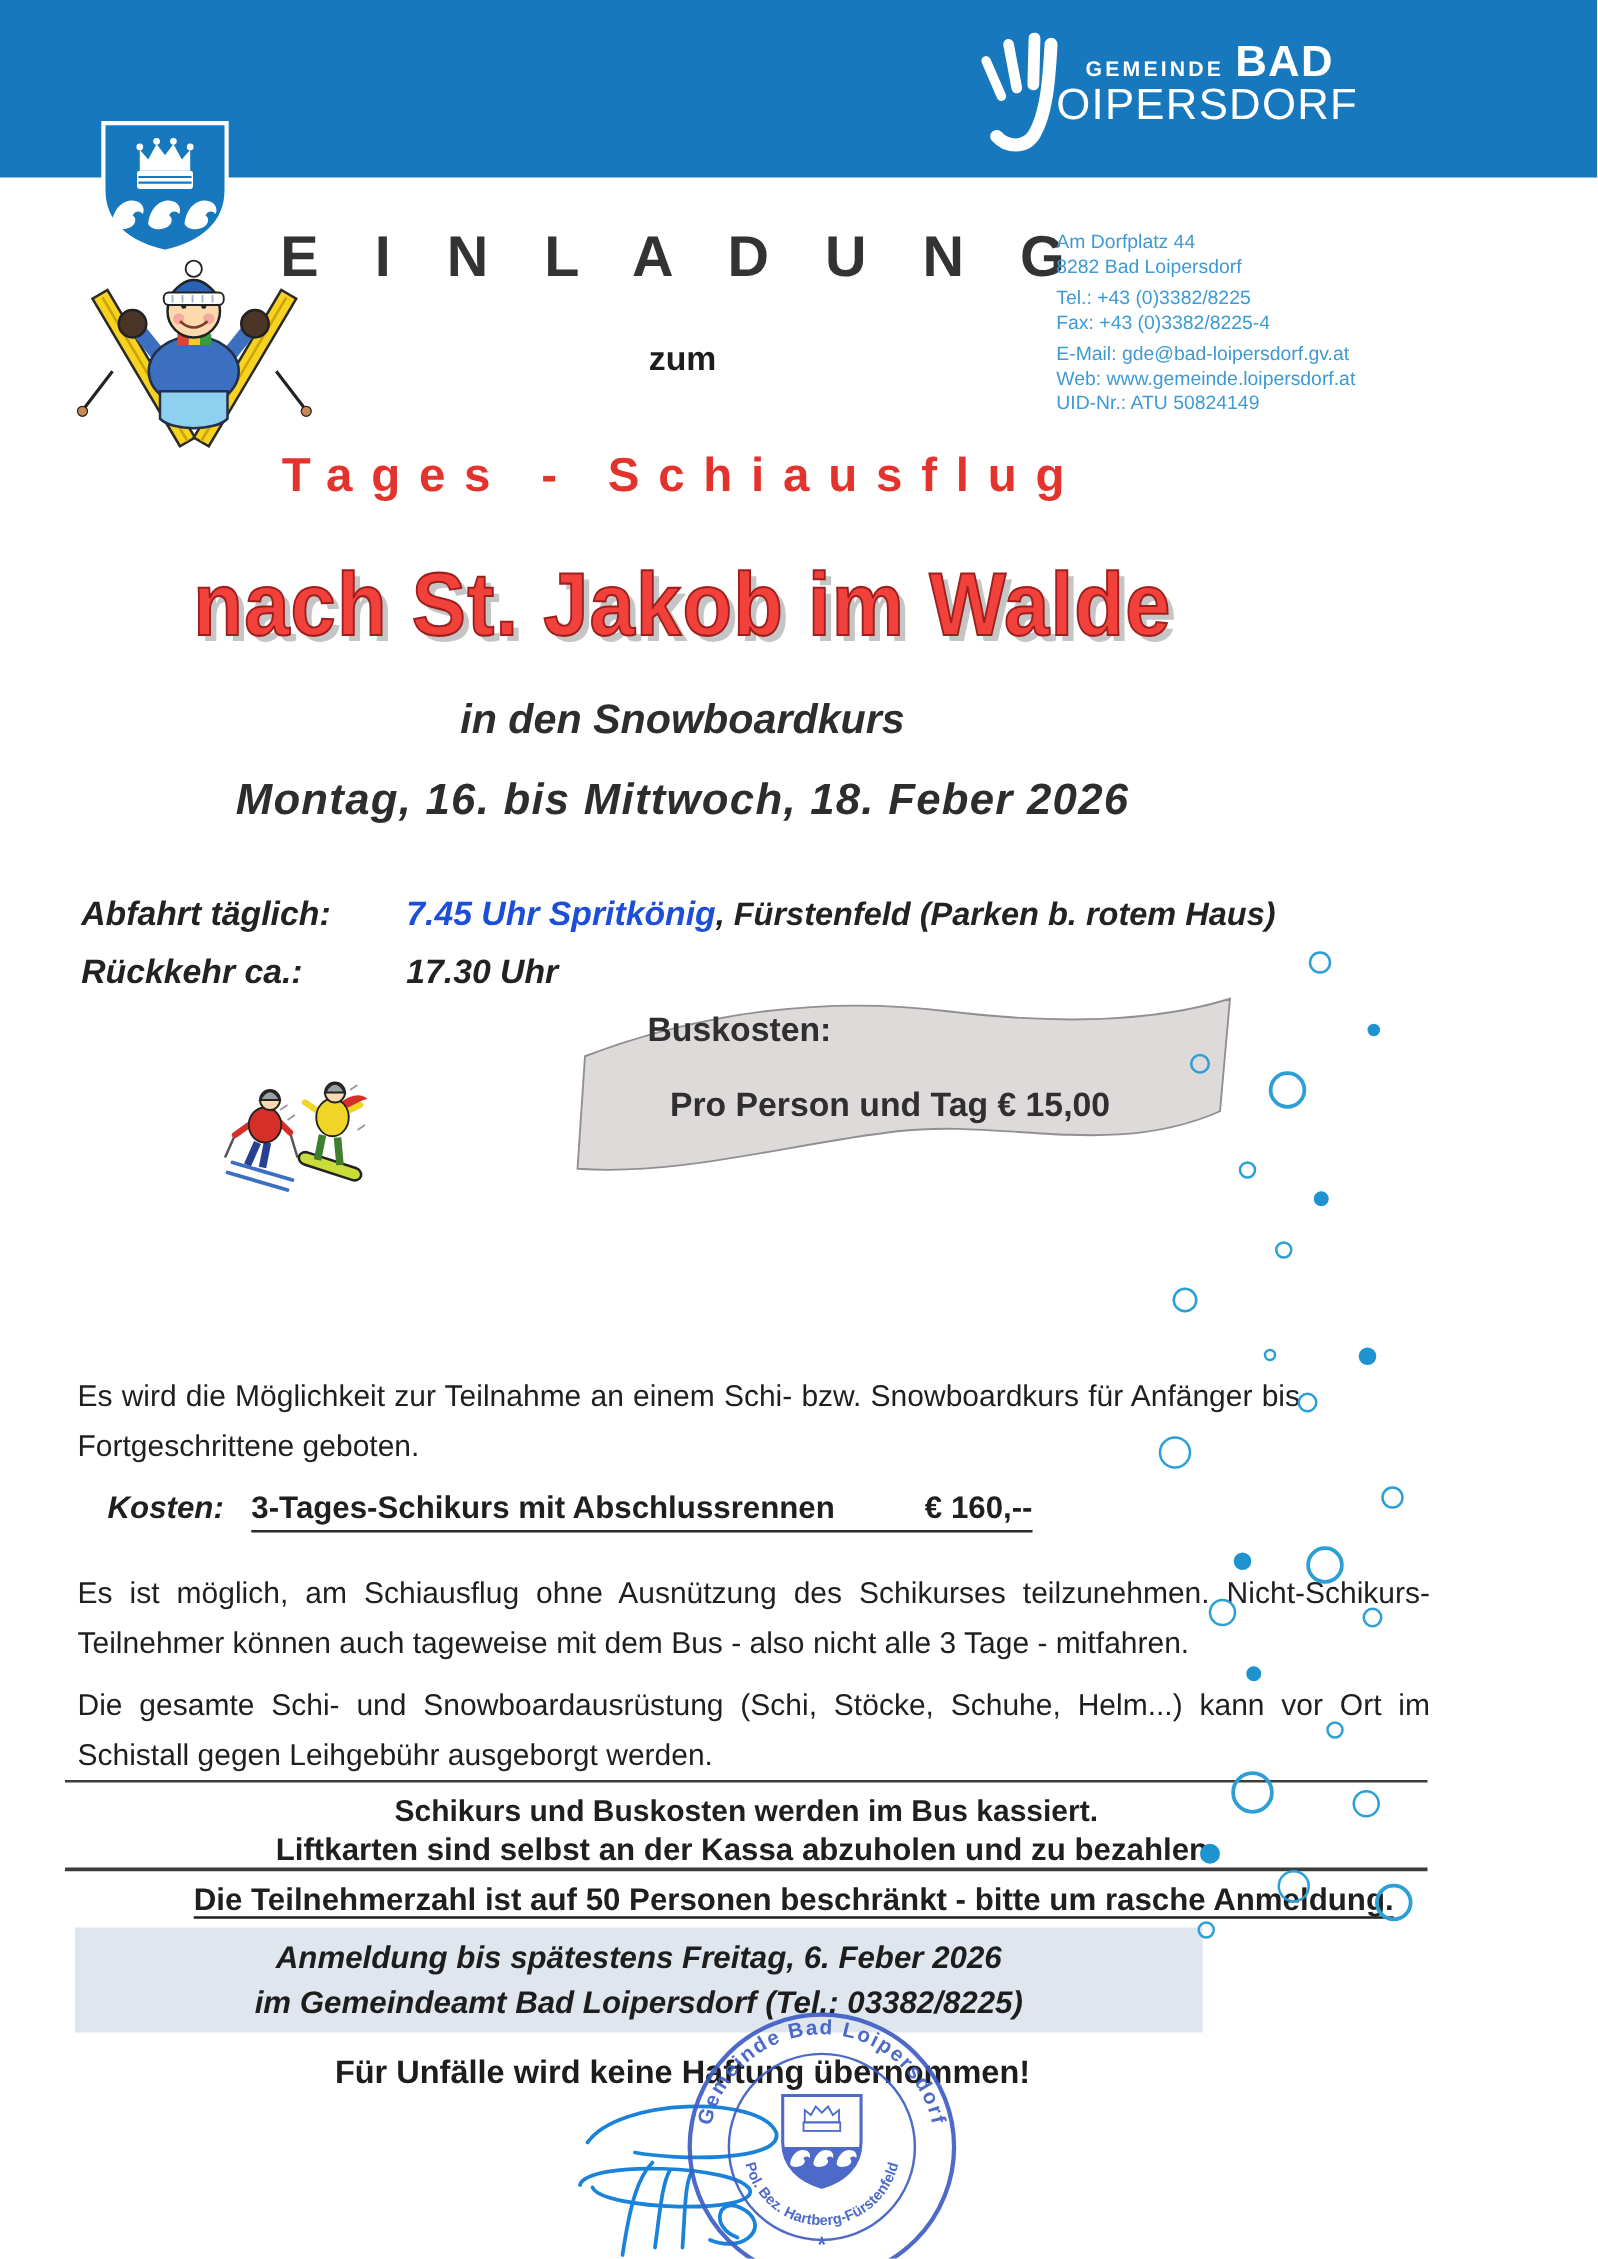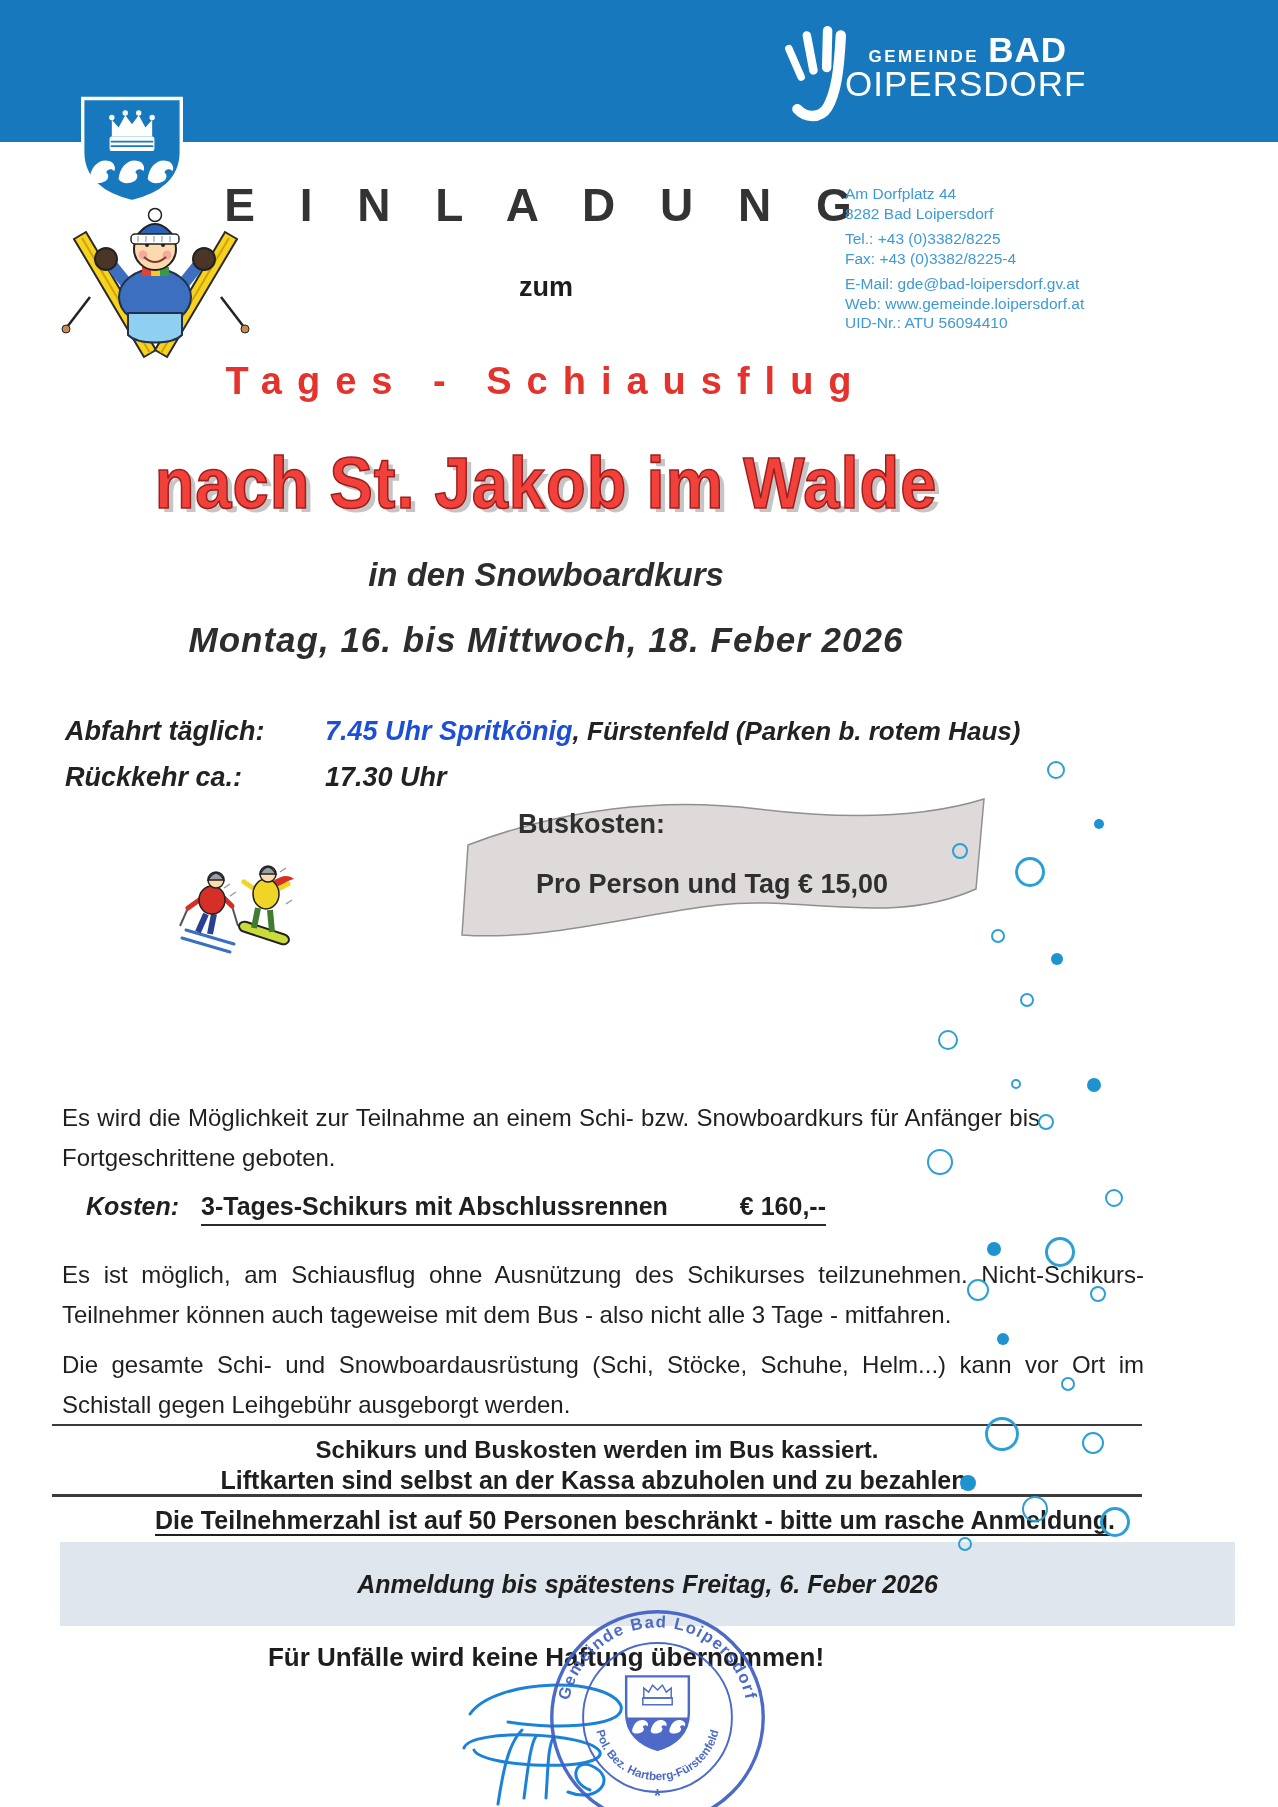--- a/index.html
+++ b/index.html
@@ -48,21 +48,21 @@
   .klbl{font-weight:700;font-style:italic;margin-right:22px;margin-left:24px;}
   .ku{display:inline-block;border-bottom:2px solid #2a2a2a;padding-bottom:3px;font-weight:bold;}
   .kgap{display:inline-block;width:72px;border-bottom:2px solid #2a2a2a;height:1em;vertical-align:bottom;}
   
   .rule{position:absolute;left:52px;width:1090px;background:#3c3c3c;}
   .r1{top:1424px;height:2px;} .r2{top:1494px;height:3px;}
   .note{position:absolute;left:52px;width:1090px;text-align:center;font-weight:700;color:#1f1f1f;}
   .n1{top:1436px;font-size:24px;}
   .n2{top:1466px;font-size:25px;}
   .n3{top:1506px;left:90px;font-size:25px;text-decoration:underline;text-decoration-thickness:2px;text-underline-offset:5px;}
-  .regblock{position:absolute;left:60px;top:1542px;width:1175px;height:84px;background:#dfe6ee;
+  .regblock{position:absolute;left:60px;top:1542px;width:902px;height:84px;background:#dfe6ee;
             display:flex;flex-direction:column;justify-content:center;text-align:center;
             font-size:25px;font-weight:700;font-style:italic;line-height:36px;color:#1d1d1d;}
   .disclaimer{position:absolute;left:0;top:1642px;width:1092px;text-align:center;font-size:26px;font-weight:700;color:#1d1d1d;}
   .sig{position:absolute;left:440px;top:1672px;}
   .stamp{position:absolute;left:540px;top:1600px;opacity:.92;}
   
   .bub{position:absolute;border:2px solid #2b9fd6;border-radius:50%;box-sizing:border-box;}
   .bub.w3{border-width:3px;}
   .bub.f{background:#1e93cf;border:0;}
 </style>
@@ -108,21 +108,21 @@
 
   <div class="address">
     <div>Am Dorfplatz 44</div>
     <div>8282 Bad Loipersdorf</div>
     <div class="gap"></div>
     <div>Tel.: +43 (0)3382/8225</div>
     <div>Fax: +43 (0)3382/8225-4</div>
     <div class="gap"></div>
     <div>E-Mail: gde@bad-loipersdorf.gv.at</div>
     <div>Web: www.gemeinde.loipersdorf.at</div>
-    <div>UID-Nr.: ATU 56094410</div>
+    <div>UID-Nr.: ATU 50824149</div>
   </div>
 
   <div class="ccol zum">zum</div>
 
   <svg class="kid" width="195" height="158" viewBox="0 0 195 158">
     <line x1="32" y1="92" x2="6" y2="126" stroke="#222" stroke-width="2.5"></line>
     <circle cx="8" cy="124" r="4" fill="#c98a54" stroke="#222"></circle>
     <line x1="163" y1="92" x2="189" y2="126" stroke="#222" stroke-width="2.5"></line>
     <circle cx="187" cy="124" r="4" fill="#c98a54" stroke="#222"></circle>
     <polygon points="86,152 16,34 28,27 98,145" fill="#f7d21e" stroke="#2a2a2a" stroke-width="2"></polygon>
@@ -217,20 +217,21 @@
   <div class="p p3">Die gesamte Schi- und Snowboardausrüstung (Schi, Stöcke, Schuhe, Helm...) kann vor Ort im Schistall gegen Leihgebühr ausgeborgt werden.</div>
 
   <div class="rule r1"></div>
   <div class="note n1">Schikurs und Buskosten werden im Bus kassiert.</div>
   <div class="note n2">Liftkarten sind selbst an der Kassa abzuholen und zu bezahlen.</div>
   <div class="rule r2"></div>
   <div class="note n3">Die Teilnehmerzahl ist auf 50 Personen beschränkt - bitte um rasche Anmeldung.</div>
 
   <div class="regblock">
     <div>Anmeldung bis spätestens Freitag, 6. Feber 2026</div>
+    <div>im Gemeindeamt Bad Loipersdorf (Tel.: 03382/8225)</div>
   </div>
 
   <div class="disclaimer">Für Unfälle wird keine Haftung übernommen!</div>
 
   <svg class="sig" width="220" height="140" viewBox="0 0 220 140">
     <g stroke="#1b82d9" stroke-width="3" fill="none" stroke-linecap="round">
       <path d="M30,42 C55,6 168,4 181,34 C187,58 100,56 68,50"></path>
       <path d="M24,76 C30,56 150,60 160,80 C166,100 42,96 34,78"></path>
       <path d="M58,132 C64,92 70,70 82,58"></path>
       <path d="M84,126 C88,96 90,74 96,64"></path>

